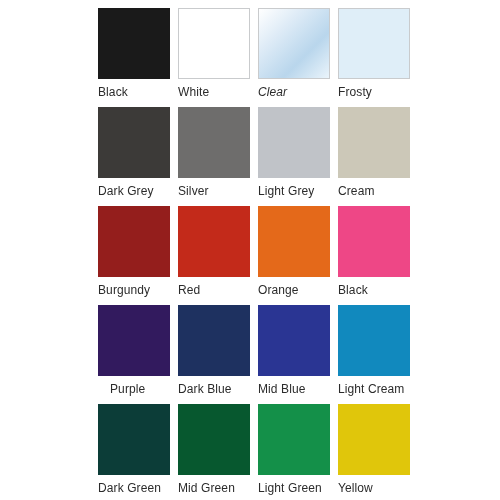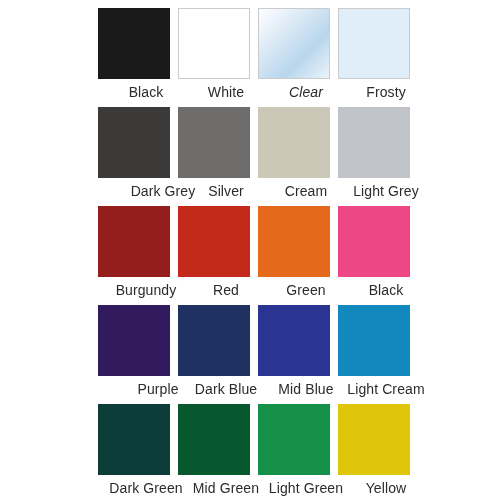--- a/index.html
+++ b/index.html
@@ -44,26 +44,26 @@
     display: block;
   }
   .swatch-chip.bordered {
     border: 1px solid #c9cbcd;
   }
   .swatch-label {
     position: absolute;
     left: 0;
     top: 78px;
     width: 96px;
-    font-size: 14px;
+    font-size: 12px;
     line-height: 13px;
     color: #2b2b2b;
     letter-spacing: 0.1px;
     white-space: nowrap;
-    text-align: center;
+    text-align: left;
   }
 </style>
 </head>
 <body>
 
 <div id="swatch-chart">
   <div class="swatch-grid">
       <div class="swatch-cell">
         <div class="swatch-chip" style="background: rgb(26, 26, 26);"></div>
         <div class="swatch-label" style="color: rgb(43, 43, 43);">Black</div>
@@ -75,45 +75,45 @@
       <div class="swatch-cell">
         <div class="swatch-chip bordered" style="background: linear-gradient(135deg, rgb(255, 255, 255), rgb(220, 234, 246), rgb(185, 214, 236), rgb(234, 244, 251));"></div>
         <div class="swatch-label" style="color: rgb(43, 43, 43); font-style: italic;">Clear</div>
       </div>
       <div class="swatch-cell">
         <div class="swatch-chip bordered" style="background: rgb(223, 238, 248);"></div>
         <div class="swatch-label" style="color: rgb(43, 43, 43);">Frosty</div>
       </div>
       <div class="swatch-cell">
         <div class="swatch-chip" style="background: rgb(60, 58, 56);"></div>
-        <div class="swatch-label" style="color: rgb(43, 43, 43); margin-left: 17px;">Dark Grey</div>
+        <div class="swatch-label" style="color: rgb(43, 43, 43);">Dark Grey</div>
       </div>
       <div class="swatch-cell">
         <div class="swatch-chip" style="background: rgb(110, 109, 108);"></div>
         <div class="swatch-label" style="color: rgb(43, 43, 43);">Silver</div>
       </div>
       <div class="swatch-cell">
+        <div class="swatch-chip" style="background: rgb(192, 195, 200);"></div>
+        <div class="swatch-label" style="color: rgb(43, 43, 43);">Light Grey</div>
+      </div>
+      <div class="swatch-cell">
         <div class="swatch-chip" style="background: rgb(204, 200, 184);"></div>
         <div class="swatch-label" style="color: rgb(43, 43, 43);">Cream</div>
-      </div>
-      <div class="swatch-cell">
-        <div class="swatch-chip" style="background: rgb(192, 195, 200);"></div>
-        <div class="swatch-label" style="color: rgb(43, 43, 43);">Light Grey</div>
       </div>
       <div class="swatch-cell">
         <div class="swatch-chip" style="background: rgb(148, 30, 28);"></div>
         <div class="swatch-label" style="color: rgb(43, 43, 43);">Burgundy</div>
       </div>
       <div class="swatch-cell">
         <div class="swatch-chip" style="background: rgb(195, 42, 26);"></div>
         <div class="swatch-label" style="color: rgb(43, 43, 43);">Red</div>
       </div>
       <div class="swatch-cell">
         <div class="swatch-chip" style="background: rgb(228, 105, 26);"></div>
-        <div class="swatch-label" style="color: rgb(43, 43, 43);">Green</div>
+        <div class="swatch-label" style="color: rgb(43, 43, 43);">Orange</div>
       </div>
       <div class="swatch-cell">
         <div class="swatch-chip" style="background: rgb(238, 71, 134);"></div>
         <div class="swatch-label" style="color: rgb(43, 43, 43);">Black</div>
       </div>
       <div class="swatch-cell">
         <div class="swatch-chip" style="background: rgb(50, 26, 94);"></div>
         <div class="swatch-label" style="color: rgb(43, 43, 43); padding-left: 12px;">Purple</div>
       </div>
       <div class="swatch-cell">

